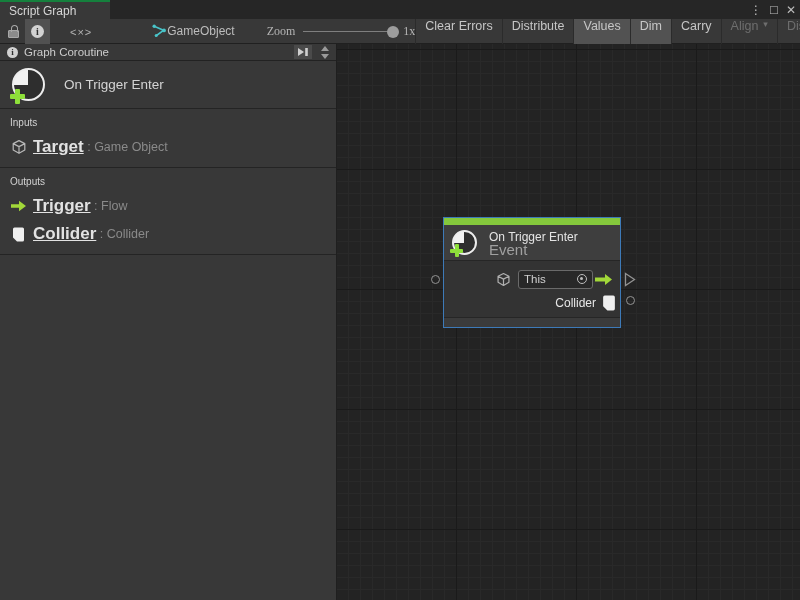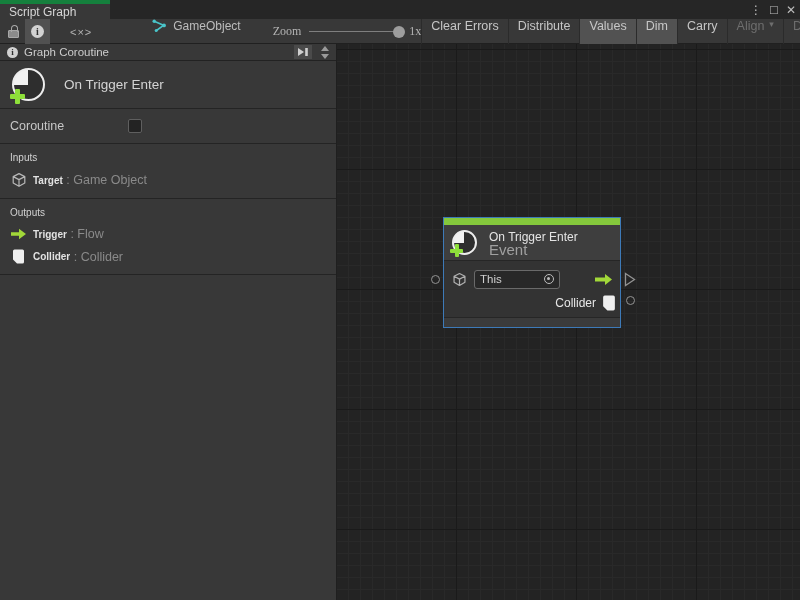--- a/index.html
+++ b/index.html
@@ -4,37 +4,37 @@
 <style>
   * { margin:0; padding:0; box-sizing:border-box; }
   html,body { width:800px; height:600px; overflow:hidden; background:#1e1e1e;
               font-family:"Liberation Sans","DejaVu Sans",sans-serif; }
   #app { position:relative; width:800px; height:600px; background:#383838; overflow:hidden;
          color:#c8c8c8; font-size:12px; -webkit-font-smoothing:antialiased; }
 
   
   .topbar { position:absolute; left:0; top:0; width:800px; height:19px; background:#262626; }
   .tab { position:absolute; left:0; top:0; width:110px; height:19px; background:#383838;
-         border-top:4px solid #15803d; color:#d6d6d6; font-size:12px;
+         border-top:2px solid #15803d; color:#d6d6d6; font-size:12px;
          display:flex; align-items:center; padding-left:9px; }
   .winctl { position:absolute; right:4px; top:0; height:19px; display:flex; align-items:center; gap:8px;
             color:#bdbdbd; font-size:12px; }
   .winctl span { cursor:default; }
   .winctl .sq { font-size:13px; line-height:1; }
 
   
   .toolbar { position:absolute; left:0; top:19px; width:800px; height:25px; background:#383838;
              border-bottom:1px solid #202020; display:flex; align-items:stretch; }
   .tbtn { display:flex; align-items:center; justify-content:center; color:#c2c2c2;
           padding:0 6px; height:25px; }
   .tbtn.iconbtn { width:26px; }
   .tbtn.on { background:#515151; }
   .sep { width:1px; background:#2c2c2c; height:25px; }
   .codeglyph { font-size:11px; color:#b5b5b5; letter-spacing:1px; }
-  .go-group { display:flex; margin-left:42px; gap:6px; color:#bdbdbd; }
+  .go-group { display:flex; align-items:center; margin-left:42px; color:#bdbdbd; }
   .zoom-group { display:flex; align-items:center; margin-left:32px; gap:8px; color:#b5b5b5;font-family:Liberation Serif, serif; }
   .slider { position:relative; width:92px; height:25px; }
   .slider .track { position:absolute; left:0; right:0; top:12px; height:1.5px; background:#7f7f7f; }
   .slider .handle { position:absolute; right:-4px; top:7px; width:12px; height:12px; border-radius:50%;
                     background:#9d9d9d; }
   .rbtns { margin-left:auto; display:flex; align-items:stretch; }
   .rbtn { flex:0 0 auto; display:flex; align-items:flex-start; padding:0 9px; height:25px;
           border-left:1px solid #2b2b2b; color:#c6c6c6; font-size:12.5px; white-space:nowrap; }
   .rbtn.on { background:#525252; }
   .rbtn.dis { color:#6e6e6e; }
@@ -78,21 +78,21 @@
   .unit { height:48px; border-bottom:1px solid #242424; display:flex; align-items:center; padding-left:12px; }
   .unit .t { margin-left:19px; font-size:13.5px; color:#d4d4d4; }
   .row-cor { height:35px; border-bottom:1px solid #242424; display:flex; align-items:center; padding-left:10px; }
   .row-cor .lbl { width:118px; font-size:12.5px; color:#c6c6c6; }
   .chk { width:14px; height:14px; background:#232323; border:1px solid #5f5f5f; border-radius:2px; }
   .sect { border-bottom:1px solid #242424; padding:8px 0 8px 10px; }
   .sect .shead { font-size:10px; color:#d2d2d2; margin-bottom:9px; }
   .prow { display:flex; align-items:center; margin-bottom:8px; }
   .prow:last-child { margin-bottom:2px; }
   .prow .pic { width:17px; display:flex; justify-content:center; }
-  .prow .pname { margin-left:6px; font-weight:bold; color:#e2e2e2; font-size:10px; }
+  .prow .pname { margin-left:6px; font-weight:bold; color:#e2e2e2; font-size:17px;text-decoration:underline; }
   .prow .psep  { color:#8a8a8a; font-size:12.5px; white-space:pre; }
   .prow .ptype { color:#8a8a8a; font-size:12.5px; }
 
   
   .canvas { position:absolute; left:337px; top:44px; width:463px; height:556px; background-color:#232323;
     background-image:
       linear-gradient(to bottom, #1a1a1a 1px, transparent 1px),
       linear-gradient(to right,  #1a1a1a 1px, transparent 1px),
       linear-gradient(to bottom, #292929 1px, transparent 1px),
       linear-gradient(to right,  #292929 1px, transparent 1px);
@@ -101,21 +101,21 @@
 
   
   .node { position:absolute; left:443px; top:217px; width:178px; border:1.5px solid #3d7ab8;
           background:#343434; }
   .node .bar { height:7px; background:#84c83c; }
   .node .nhead { height:35px; background:#3e3e3e; display:flex; align-items:center; padding:0 8px; }
   .node .ntxt { margin-left:12px; display:flex; flex-direction:column; justify-content:center; }
   .node .ntitle { font-size:12px; color:#e4e4e4; line-height:14px; }
   .node .nsub { font-size:15px; color:#a0a0a0; line-height:12px; }
   .node .nbody { background:#333333; border-top:1px solid #262626; padding:6px 0 3px 0; }
-  .node .r1 { height:24px; display:flex; align-items:center; }
+  .node .r1 { height:24px; display:flex; align-items:center;padding-left:44px; }
   .node .r1 .cube { margin-left:8px; }
   .dropdown { margin-left:7px; width:86px; height:19px; background:#282828; border:1px solid #6a6a6a;
               border-radius:3px; display:flex; align-items:center; padding:0 5px;
               font-size:11.5px; color:#d0d0d0; }
   .dropdown .dval { flex:1; }
   .node .r1 .flowarrow { margin-left:auto; margin-right:7px; display:flex; }
   .node .r2 { height:23px; display:flex; align-items:center; justify-content:flex-end; padding-right:4px; }
   .node .r2 .olbl { color:#e8e8e8; font-size:12px; margin-right:6px; }
   .node .nfoot { height:10px; background:#3b3b3b; border-top:1px solid #262626; }
 
@@ -222,24 +222,20 @@
     <div class="unit">
       <span class="evt evt32">
         <span class="plus">
             <i class="v"></i>
             <i class="h"></i>
           </span>
       </span>
       <span class="t">On Trigger Enter</span>
     </div>
 
-    <div class="row-cor">
-      <span class="lbl">Coroutine</span>
-      <span class="chk"></span>
-    </div>
 
     <div class="sect">
       <div class="shead">Inputs</div>
       <div class="prow">
         <span class="pic">
           <svg width="16" height="16" viewBox="0 0 16 16">
             <path d="M8 1.6 L13.8 4.6 L13.8 11 L8 14.3 L2.2 11 L2.2 4.6 Z M2.2 4.6 L8 7.6 L13.8 4.6 M8 7.6 L8 14.3" stroke="#b8b8b8" stroke-width="1.2" fill="none" stroke-linejoin="round"></path>
           </svg>
         </span>
         <span class="pname">Target</span>

